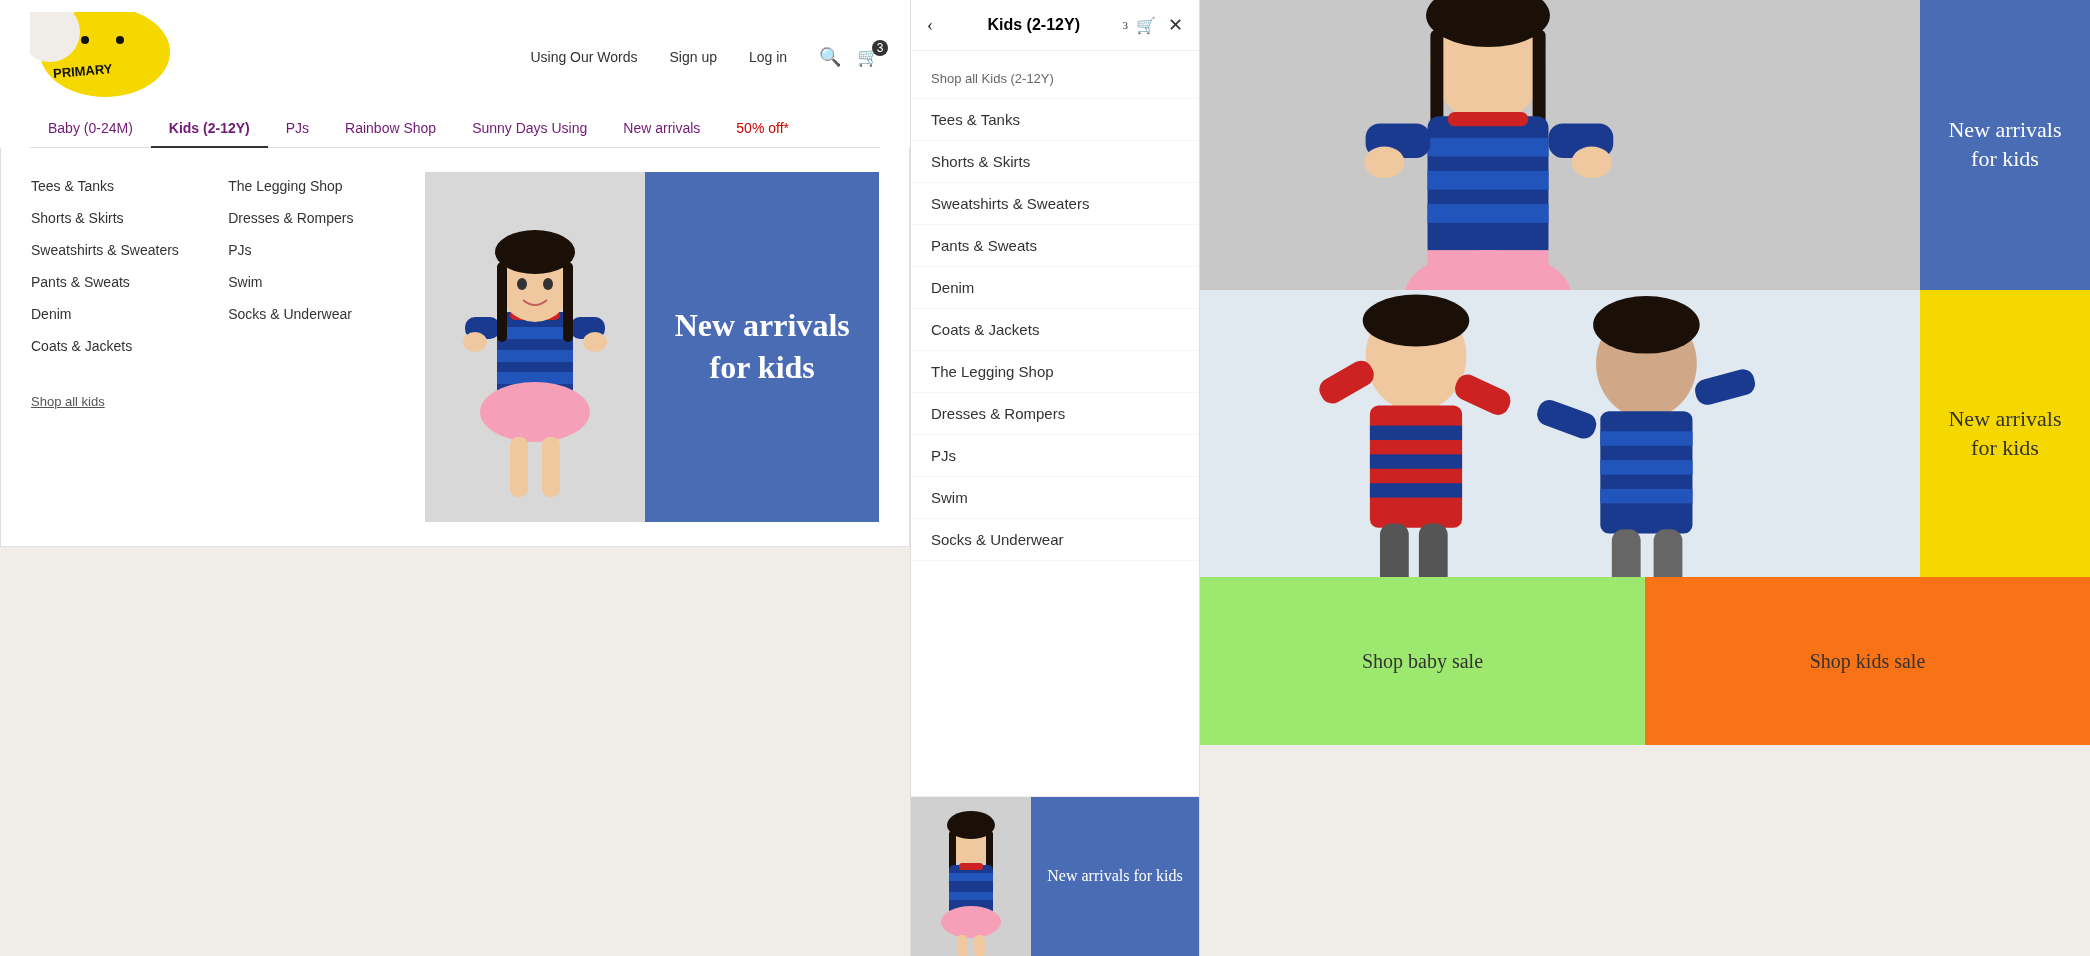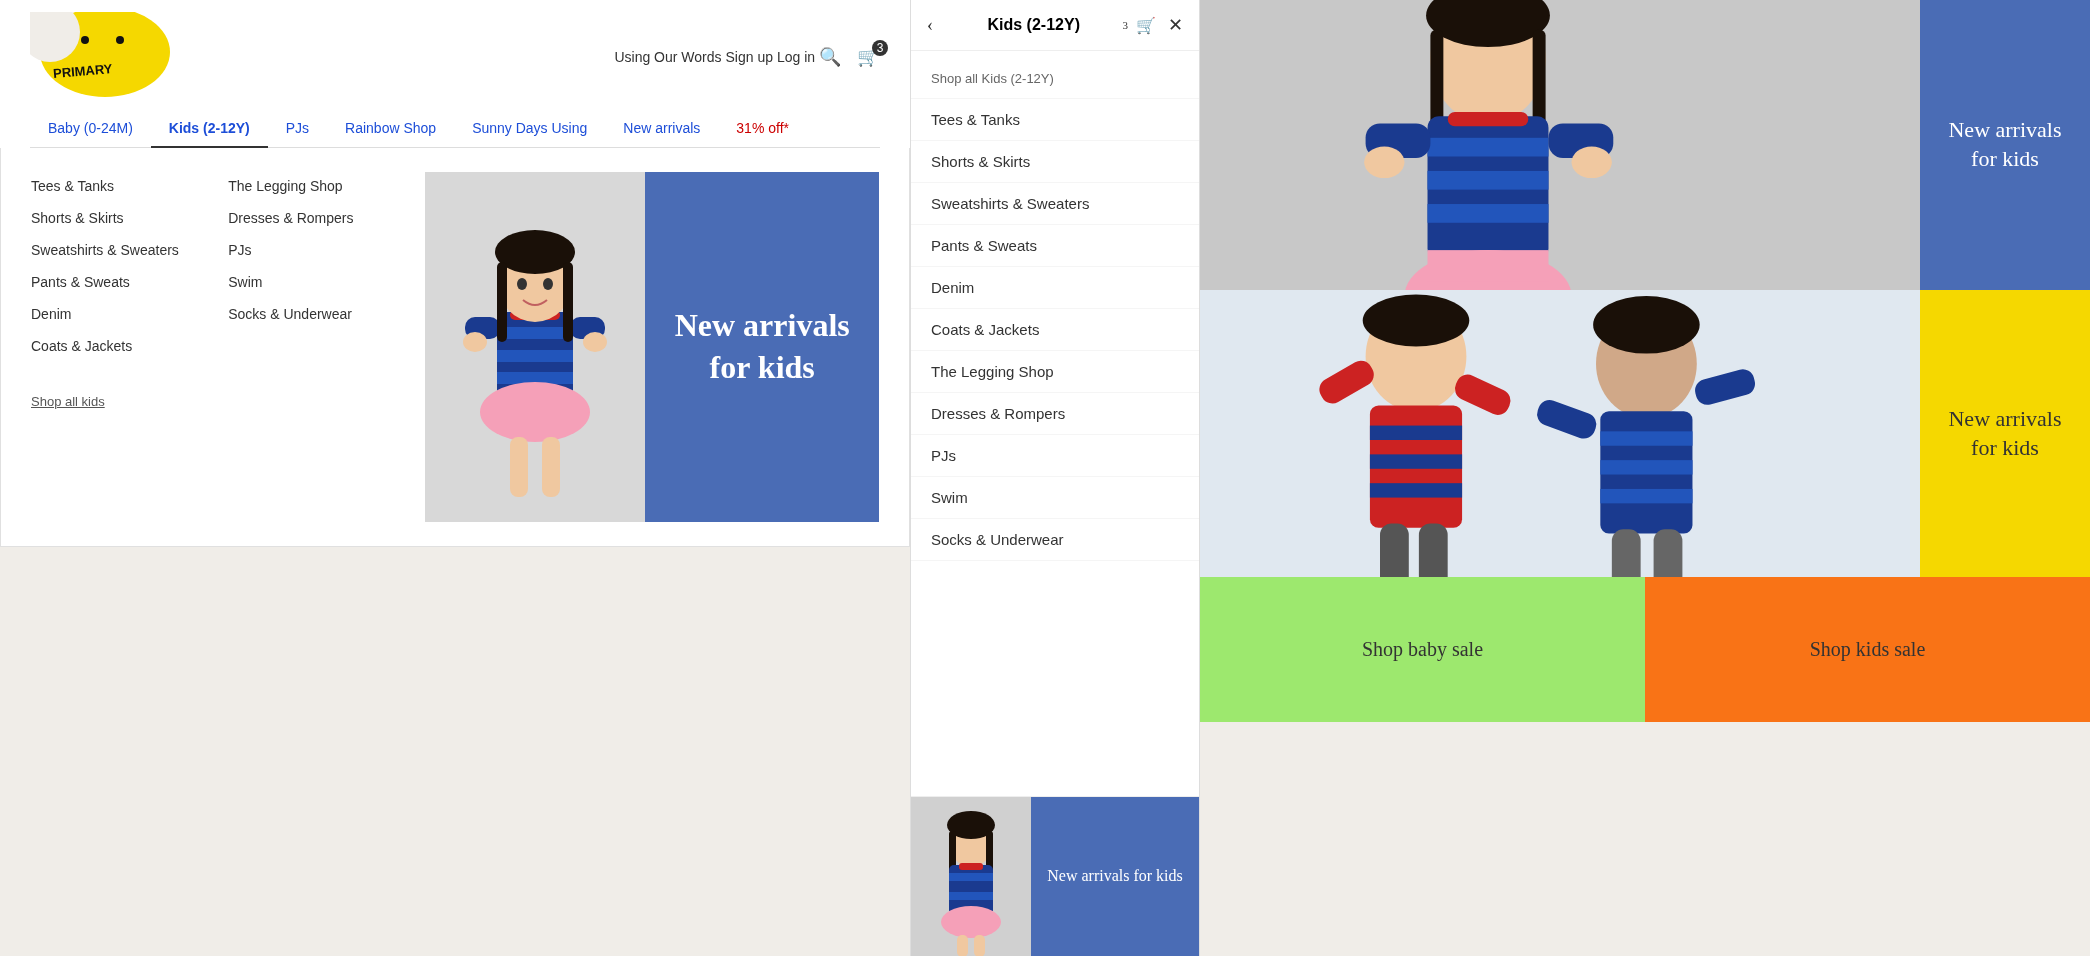--- a/index.html
+++ b/index.html
@@ -32,21 +32,21 @@
     }
 
     .logo-area {
       display: flex;
       align-items: center;
     }
 
     .header-right {
       display: flex;
       align-items: center;
-      gap: 4px;
+      gap: 32px;
       font-family: Arial, sans-serif;
       font-size: 14px;
     }
 
     .header-right a {
       text-decoration: none;
       color: #333;
       cursor: pointer;
     }
 
@@ -82,21 +82,21 @@
       gap: 0;
       border-bottom: 1px solid #ddd;
       margin-top: 8px;
     }
 
     .nav-item {
       padding: 10px 18px;
       font-size: 14px;
       font-family: Arial, sans-serif;
       cursor: pointer;
-      color: #1d4ed8;
+      color: #701a75;
       text-decoration: none;
       white-space: nowrap;
       border-bottom: 2px solid transparent;
       margin-bottom: -1px;
     }
 
     .nav-item.active {
       border-bottom: 2px solid #333;
       font-weight: 600;
     }
@@ -311,21 +311,21 @@
     }
 
     .blue-bg { background: #4a6cb5; color: white; }
     .blue-bg p { color: white; }
     .yellow-bg { background: #f5d800; color: #333; }
     .green-bg { background: #9de86e; color: #333; }
     .lightblue-bg { background: #f97316; color: #333; }
 
     .promo-row {
       display: flex;
-      height: 145px;
+      height: 168px;
       justify-content: flex-end;
     }
 
     .promo-half {
       flex: 1;
       display: flex;
       align-items: center;
       justify-content: center;
       cursor: pointer;
     }
@@ -385,21 +385,21 @@
       </div>
     </div>
 
     <nav class="main-nav">
       <a class="nav-item">Baby (0-24M)</a>
       <a class="nav-item active">Kids (2-12Y)</a>
       <a class="nav-item">PJs</a>
       <a class="nav-item">Rainbow Shop</a>
       <a class="nav-item">Sunny Days Using</a>
       <a class="nav-item">New arrivals</a>
-      <a class="nav-item sale">31% off*</a>
+      <a class="nav-item sale">50% off*</a>
     </nav>
   </div>
 
   <div class="dropdown-menu">
 
     <div class="dropdown-col">
       <a>Tees &amp; Tanks</a>
       <a>Shorts &amp; Skirts</a>
       <a>Sweatshirts &amp; Sweaters</a>
       <a>Pants &amp; Sweats</a>

